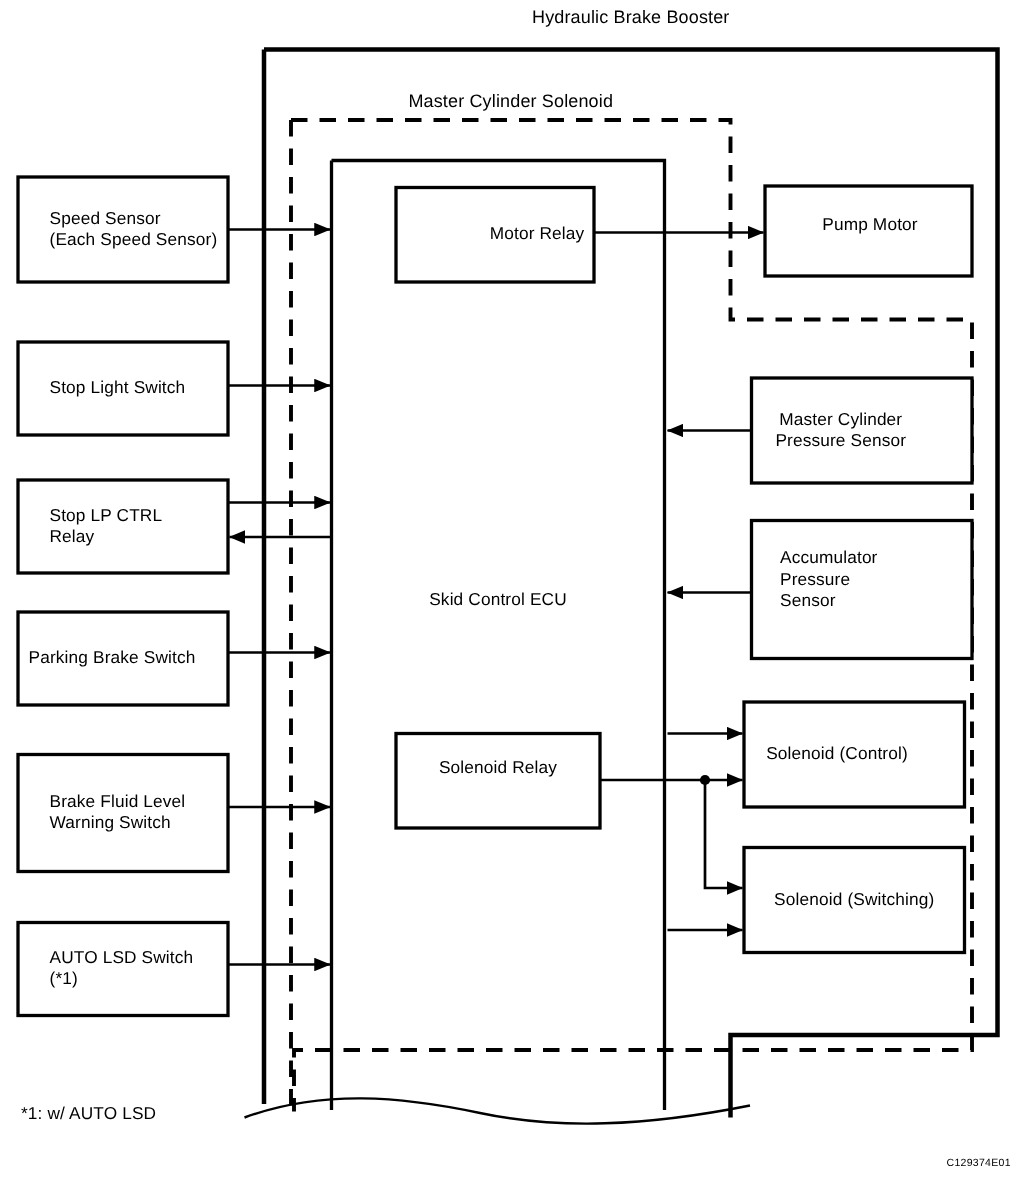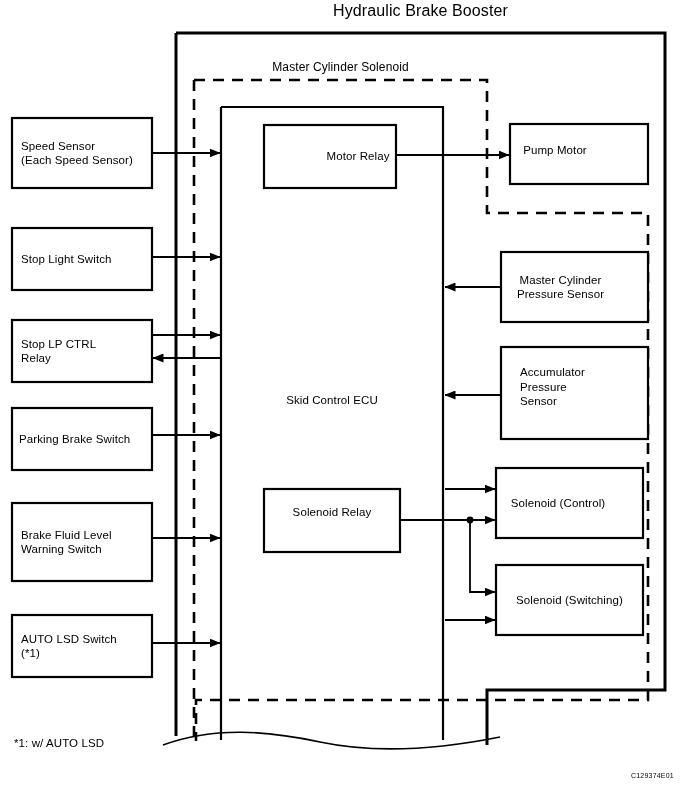--- a/index.html
+++ b/index.html
@@ -38,21 +38,21 @@
     display: flex;
     align-items: center;
     justify-content: center;
     text-align: center;
     position: absolute;
     box-sizing: border-box;
   }
   .box-label.left-align {
     justify-content: flex-start;
     text-align: left;
-    padding-left: 9px;
+    padding-left: 21px;
   }
   .free-label {
     position: absolute;
     text-align: center;
   }
   .ref-code {
     position: absolute;
     font-size: 7px;
     letter-spacing: 0.2px;
     font-family: "Liberation Sans", sans-serif;
@@ -141,21 +141,21 @@
       <path d="M400,520 L495,520" marker-end="url(#arrowR)"></path>
 
       <path d="M470,520 L470,592 L495,592" marker-end="url(#arrowR)"></path>
 
       <path d="M445,620 L495,620" marker-end="url(#arrowR)"></path>
 
       <circle cx="470" cy="520" r="3.4" fill="#000" stroke="none"></circle>
     </g>
   </svg>
 
-  <div class="lbl free-label" style="left:176px; top:4px; width:489px; font-size:16px;">Hydraulic Brake Booster</div>
+  <div class="lbl free-label" style="left:176px; top:4px; width:489px; font-size:12px;">Hydraulic Brake Booster</div>
 
   <div class="lbl free-label" style="left:194px; top:60px; width:293px; font-size:12px;">Master Cylinder Solenoid</div>
 
   <div class="lbl box-label" style="left:221px; top:392px; width:222px; height:16px;">Skid Control ECU</div>
 
   <div class="lbl" style="left:14px; top:708px;margin-top:28px;">*1: w/ AUTO LSD</div>
 
   <div class="ref-code" style="left:631px; top:772px;">C129374E01</div>
 
   <div class="lbl box-label left-align" style="left:12px; top:118px; width:140px; height:70px;">Speed Sensor
@@ -171,21 +171,21 @@
   <div class="lbl box-label left-align" style="left:12px; top:503px; width:168px; height:78px;">Brake Fluid Level
 Warning Switch</div>
 
   <div class="lbl box-label left-align" style="left:12px; top:615px; width:140px; height:62px;">AUTO LSD Switch
 (*1)</div>
 
   <div class="lbl box-label" style="left:264px; top:125px; width:132px; height:63px;margin-left:28px;">Motor Relay</div>
 
   <div class="lbl box-label" style="left:264px; top:489px; width:136px; height:46px;">Solenoid Relay</div>
 
-  <div class="lbl box-label" style="left:486px; top:124px; width:138px; height:52px;">Pump Motor</div>
+  <div class="lbl box-label" style="left:511px; top:124px; width:138px; height:52px;">Pump Motor</div>
 
   <div class="lbl box-label" style="left:501px; top:252px; width:119px; height:70px;">Master Cylinder
 Pressure Sensor</div>
 
   <div class="lbl box-label left-align" style="left:501px; top:347px; width:147px; height:80px; padding-left:19px;">Accumulator
 Pressure
 Sensor</div>
 
   <div class="lbl box-label" style="left:496px; top:468px; width:124px; height:70px;text-align:right;">Solenoid (Control)</div>
 

